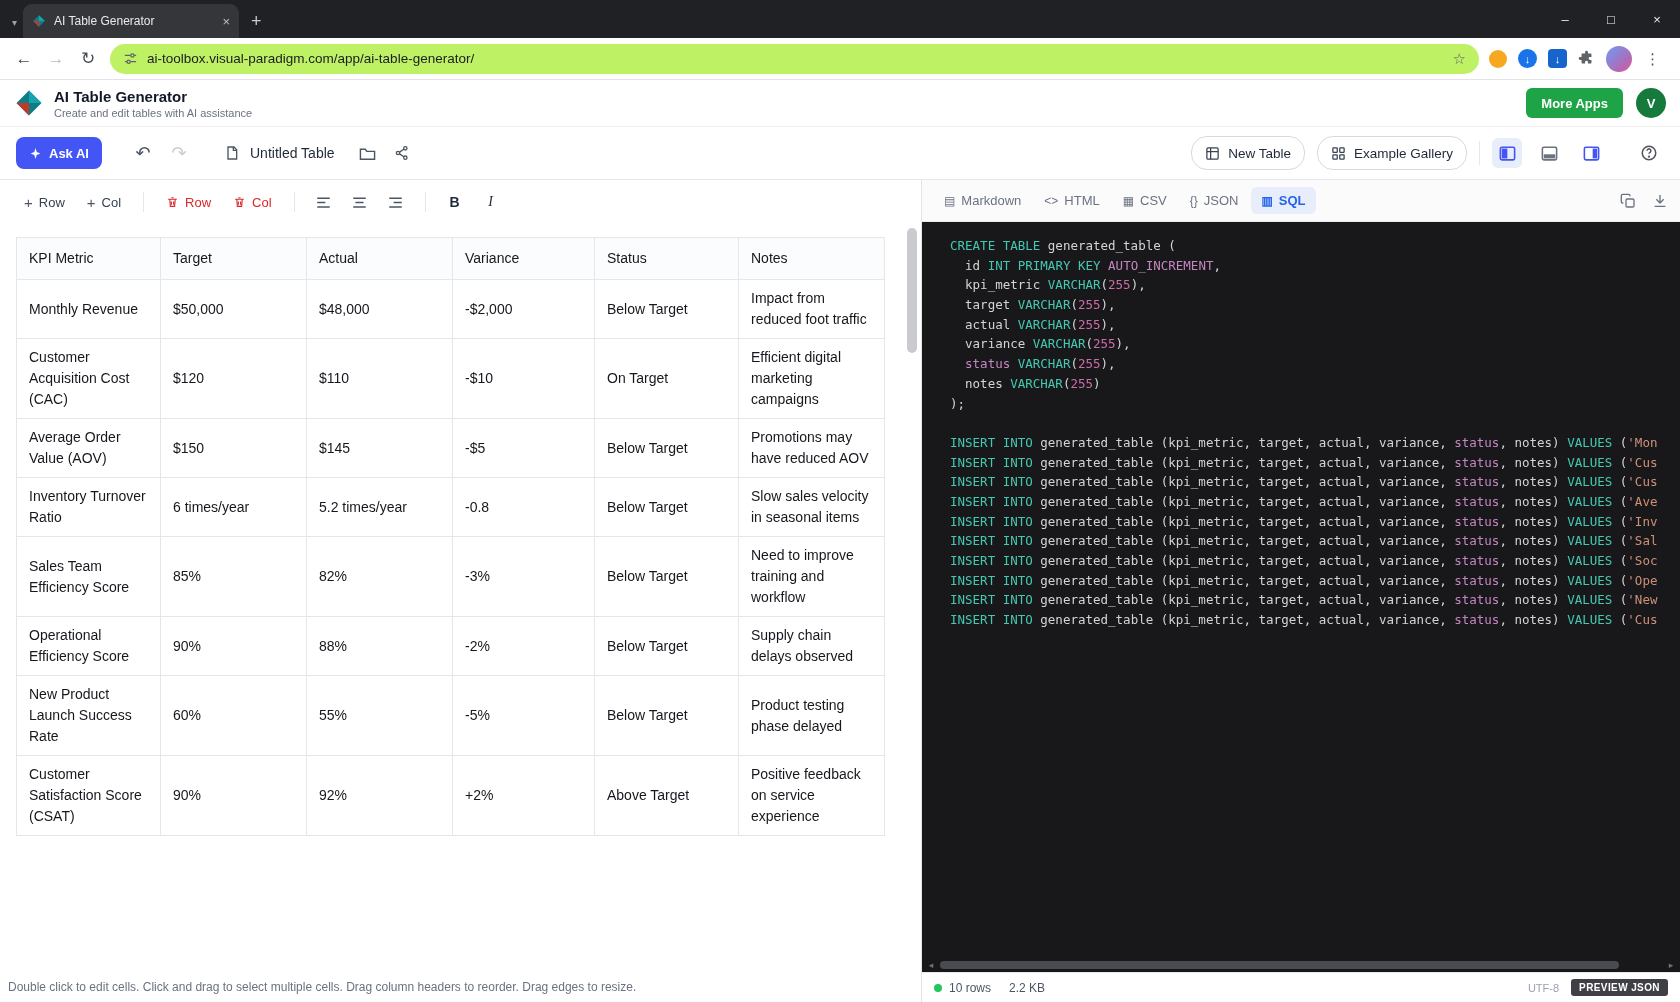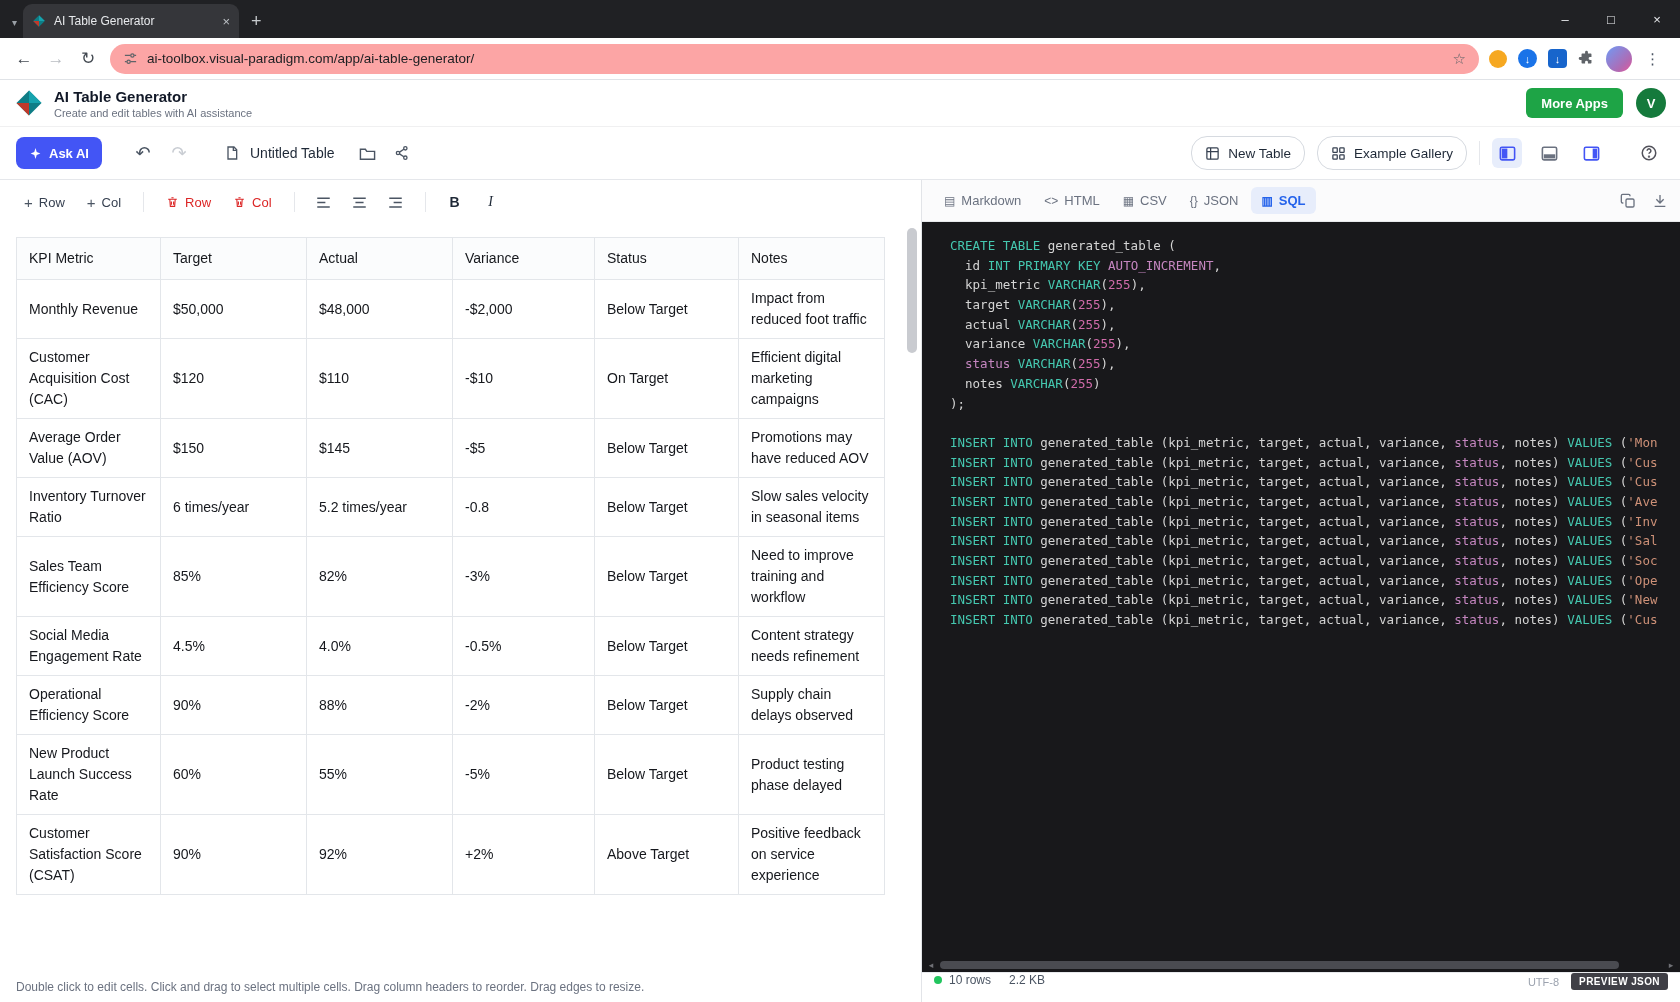--- a/index.html
+++ b/index.html
@@ -12,21 +12,21 @@
   .tab{height:34px;width:216px;background:#35363a;border-radius:9px 9px 0 0;display:flex;align-items:center;padding:0 9px;gap:8px}
   .tab-title{color:#e8eaed;font-size:12px;flex:1;white-space:nowrap;overflow:hidden}
   .tab-close{color:#bdc1c6;font-size:13px;line-height:1}
   .newtab{color:#c6cacd;font-size:18px;margin:0 0 8px 12px;line-height:1}
   .wincontrols{position:absolute;right:0;top:0;height:38px;display:flex}
   .winbtn{width:46px;display:flex;align-items:center;justify-content:center;color:#e8eaed;font-size:13px}
 
   .browserbar{height:42px;background:#fff;border-bottom:1px solid #e0e3e7;display:flex;align-items:center;padding:0 8px}
   .navbtn{width:32px;height:32px;display:flex;align-items:center;justify-content:center;font-size:17px;color:#444a52;border-radius:50%}
   .navbtn.disabled{color:#b8bcc2}
-  .urlbar{flex:1;height:30px;background:#fca5a5;border-radius:15px;margin:0 10px 0 6px;display:flex;align-items:center;padding:0 13px;gap:9px}
+  .urlbar{flex:1;height:30px;background:#bef264;border-radius:15px;margin:0 10px 0 6px;display:flex;align-items:center;padding:0 13px;gap:9px}
   .url-text{font-size:13.5px;color:#202124;flex:1;white-space:nowrap;overflow:hidden}
   .url-star{color:#5f6368;font-size:15px}
   .extbtns{display:flex;align-items:center;gap:11px;margin-right:8px}
   .ext-orange{width:18px;height:18px;border-radius:50%;background:#f6a821}
   .ext-circle{width:19px;height:19px;border-radius:50%;background:#1a73e8;color:#fff;display:flex;align-items:center;justify-content:center;font-size:11px}
   .ext-square{width:19px;height:19px;border-radius:4px;background:#1765cc;color:#fff;display:flex;align-items:center;justify-content:center;font-size:11px}
   .profile-avatar{width:26px;height:26px;border-radius:50%;background:linear-gradient(135deg,#6f9bf5,#b06ab3 70%,#e8589b)}
   .menu-dots{color:#4b5563;font-size:15px;margin:0 4px 0 2px}
 
   
@@ -70,21 +70,21 @@
   .table-area{flex:1;padding:13px 36px 0 16px;overflow:hidden}
   table.kpi{border-collapse:collapse;width:868px;table-layout:fixed}
   .kpi th,.kpi td{border:1px solid #e3e6ea;padding:8px 12px;font-size:14px;line-height:21px;text-align:left;vertical-align:middle;color:#16181d;word-wrap:break-word}
   .kpi th{background:#fbfcfd;font-weight:400;height:42px}
   .kpi col:nth-child(1){width:144px}.kpi col:nth-child(2){width:146px}
   .kpi col:nth-child(3){width:146px}.kpi col:nth-child(4){width:142px}
   .kpi col:nth-child(5){width:144px}.kpi col:nth-child(6){width:146px}
 
   .vscroll{position:absolute;top:46px;right:4px;bottom:34px;width:10px}
   .vthumb{position:absolute;top:2px;left:0;width:10px;height:125px;background:#c9cbd0;border-radius:5px}
-  .hintbar{height:30px;display:flex;align-items:center;padding:0 16px;font-size:12px;color:#6b7280;background:#fff}
+  .hintbar{height:30px;display:flex;align-items:center;padding:0 8px;font-size:12px;color:#6b7280;background:#fff}
 
   
   .export-tabbar{height:42px;background:#fbfbfc;border-bottom:1px solid #e7e9ec;display:flex;align-items:center;padding:0 12px;gap:3px}
   .export-tab{display:flex;align-items:center;gap:6px;padding:6px 10px;border-radius:6px;font-size:13px;color:#6b7280}
   .export-tab-icon{font-size:12px;line-height:1}
   .export-tab.active{color:#2563eb;background:#e7edfb;font-weight:600}
   .tabbar-actions{margin-left:auto;display:flex;align-items:center;gap:16px}
 
   .code{flex:1;background:#18181b;padding:14px 0 0 28px;font-family:"DejaVu Sans Mono",monospace;font-size:12.5px;line-height:19.7px;overflow:hidden;white-space:pre}
   .code-line{height:19.7px}
@@ -92,21 +92,21 @@
   .tok-kw2{color:#c586c0}
   .tok-num{color:#cf6ba9}
   .tok-str{color:#ce9178}
   .tok-pl{color:#d4d4d4}
 
   .hscroll{height:14px;background:#18181b;display:flex;align-items:center;padding:0 3px;gap:3px}
   .hs-arrow{color:#6f7076;font-size:9px;width:12px;text-align:center;line-height:1}
   .hs-track{flex:1;height:10px;position:relative}
   .hthumb{position:absolute;left:0;top:1px;height:8px;width:94%;background:#4a4b51;border-radius:4px}
 
-  .statusbar{height:30px;background:#fff;border-top:1px solid #e7e9ec;display:flex;align-items:flex-start;padding:0 12px;gap:18px;font-size:12px;color:#4b5563}
+  .statusbar{height:30px;background:#fff;border-top:1px solid #e7e9ec;display:flex;align-items:center;padding:0 12px;gap:18px;font-size:12px;color:#4b5563}
   .rowcount{display:flex;align-items:center}
   .dot{width:8px;height:8px;border-radius:50%;background:#22c55e;display:inline-block;margin-right:7px}
   .sb-right{margin-left:auto;display:flex;align-items:center;gap:12px}
   .encoding{color:#9ca3af;font-size:11px}
   .preview-badge{background:#3f3f46;color:#fff;font-size:10px;font-weight:700;letter-spacing:.4px;border-radius:3px;padding:3px 8px}
 
   svg{display:block}
 </style>
 </head>
 <body>
@@ -365,28 +365,20 @@
               <td>Below Target</td>
               <td>Slow sales velocity in seasonal items</td>
             </tr>
             <tr>
               <td>Sales Team Efficiency Score</td>
               <td>85%</td>
               <td>82%</td>
               <td>-3%</td>
               <td>Below Target</td>
               <td>Need to improve training and workflow</td>
-            </tr>
-            <tr>
-              <td>Social Media Engagement Rate</td>
-              <td>4.5%</td>
-              <td>4.0%</td>
-              <td>-0.5%</td>
-              <td>Below Target</td>
-              <td>Content strategy needs refinement</td>
             </tr>
             <tr>
               <td>Operational Efficiency Score</td>
               <td>90%</td>
               <td>88%</td>
               <td>-2%</td>
               <td>Below Target</td>
               <td>Supply chain delays observed</td>
             </tr>
             <tr>

